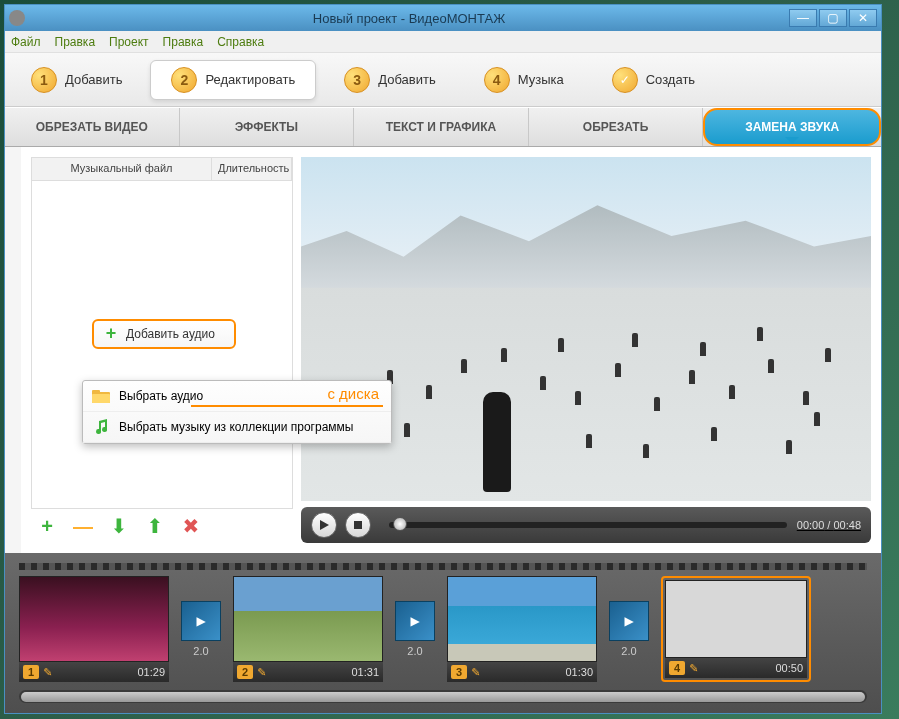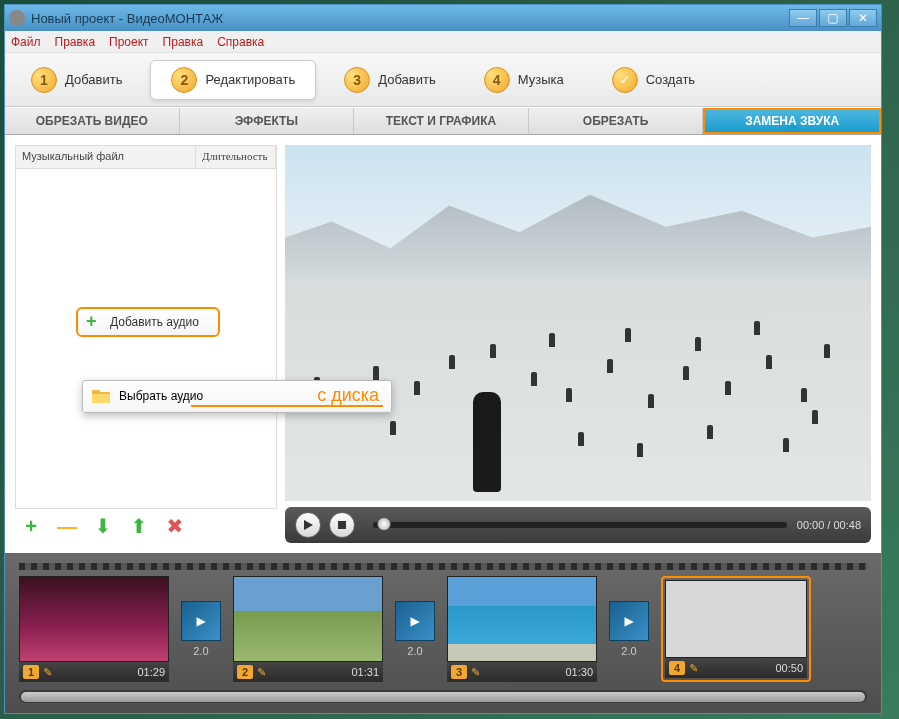--- a/index.html
+++ b/index.html
@@ -1,62 +1,62 @@
 <!DOCTYPE html>
 <html><head>
 <meta charset="utf-8">
 <style>
 * { box-sizing: border-box; margin: 0; padding: 0; }
 body { font-family: "Segoe UI", Tahoma, sans-serif; font-size: 12px; background: linear-gradient(135deg,#1a4d3a,#2d5f4a,#3a7c5d); width: 899px; height: 719px; overflow: hidden; }
-.window { background: #f5f5f5; border: 1px solid #4a90c2; width: 878px; height: 710px; margin: 4px 0 0 4px; display: flex; flex-direction: column; }
+.window { background: #f5f5f5; border: 1px solid #4a90c2; width: 878px; height: 710px; margin: 4px 0 0 4px; display: flex; flex-direction: column; text-align: center; }
 .titlebar { background: linear-gradient(180deg,#6cb9ea,#4a90c2); height: 26px; display: flex; align-items: center; padding: 0 4px; color: #1a3a52; }
 .titlebar .app-icon { width: 16px; height: 16px; border-radius: 50%; background: #888; display: inline-block; margin-right: 6px; }
 .titlebar .title { font-size: 13px; flex: 1; }
 .titlebar .win-btn { width: 28px; height: 18px; margin-left: 2px; background: linear-gradient(180deg,#8fcbf0,#63a8d6); border: 1px solid #3a7bb0; display: flex; align-items: center; justify-content: center; color: #fff; font-size: 12px; cursor: pointer; }
 .menubar { background: #f0f0f0; height: 22px; display: flex; align-items: center; padding: 0 6px; border-bottom: 1px solid #e0e0e0; }
-.menubar span { margin-right: 14px; cursor: pointer; color: #b91c1c; }
+.menubar span { margin-right: 14px; cursor: pointer; color: #4d7c0f; }
 .stepbar { background: linear-gradient(180deg,#f8f8f8,#e9e9e9); height: 54px; display: flex; align-items: center; padding: 0 6px; border-bottom: 1px solid #ccc; }
 .step { display: flex; align-items: center; padding: 6px 20px; margin-right: 8px; cursor: pointer; border-radius: 6px; }
 .step.active { background: #fff; border: 1px solid #ccc; box-shadow: 0 2px 4px rgba(0,0,0,0.1); }
 .step .num-badge { width: 26px; height: 26px; border-radius: 50%; background: radial-gradient(circle at 30% 30%,#ffe07a,#f0a830); display: flex; align-items: center; justify-content: center; font-weight: bold; color: #8a5a10; margin-right: 8px; font-size: 14px; border: 1px solid #d89020; }
 .step .check-badge { width: 26px; height: 26px; border-radius: 50%; background: radial-gradient(circle at 30% 30%,#ffe07a,#f0a830); display: flex; align-items: center; justify-content: center; color: #fff; margin-right: 8px; border: 1px solid #d89020; }
 .step-label { font-size: 13px; color: #333; }
-.subtabs { background: linear-gradient(180deg,#f0f0f0,#dedede); height: 28px; display: flex; align-items: stretch; border-top: 1px solid #fff; border-bottom: 1px solid #aaa; }
+.subtabs { background: linear-gradient(180deg,#f0f0f0,#dedede); height: 40px; display: flex; align-items: stretch; border-top: 1px solid #fff; border-bottom: 1px solid #aaa; }
 .subtab { flex: 1; display: flex; align-items: center; justify-content: center; font-size: 12px; font-weight: bold; color: #555; cursor: pointer; border-right: 1px solid #c8c8c8; }
 .subtab.active { background: linear-gradient(180deg,#4db6e0,#1a9cce); color: #fff; position: relative; }
-.subtab.highlight { border: 2px solid #ff8c00; border-radius: 0; }
+.subtab.highlight { border: 2px solid #ff8c00; border-radius: 14px; }
 .subtab.active::after { content: ''; position: absolute; bottom: -7px; left: 50%; margin-left: -7px; border: 7px solid transparent; border-top-color: #1a9cce; }
-.main { flex: 1; display: flex; background: #fff; padding: 10px; gap: 8px; overflow: hidden; }
+.main { flex: 1; display: flex; background: #fff; padding: 10px; gap: 8px; overflow: hidden; margin-left: 16px; }
 .left-panel { width: 262px; display: flex; flex-direction: column; }
 .list-header { display: flex; background: #f2f2f2; border: 1px solid #ddd; height: 24px; }
 .list-header > div { padding: 4px 6px; font-size: 11px; color: #444; border-right: 1px solid #ddd; }
 .list-header .col-file { flex: 1; }
-.list-header .col-dur { width: 80px; font-family: Liberation Serif, serif; }
+.list-header .col-dur { width: 80px; }
 .list-body { flex: 1; border: 1px solid #ddd; border-top: none; position: relative; background: #fff; }
 .add-audio-btn { position: absolute; top: 138px; left: 60px; width: 144px; height: 30px; background: linear-gradient(180deg,#fff,#f6f6f6); border: 2px solid #ff8c00; border-radius: 6px; display: flex; align-items: center; padding: 0 8px; cursor: pointer; font-size: 12px; color: #333; }
 .plus-green { width: 18px; height: 18px; margin-right: 6px; display: inline-block; }
 .plus-green::before { content: '+'; font-weight: bold; font-size: 18px; color: #3eb53e; line-height: 16px; }
 .left-icons { display: flex; gap: 12px; padding: 6px 4px; align-items: center; height: 34px; }
 .left-icons .ic { width: 24px; height: 24px; display: flex; align-items: center; justify-content: center; font-size: 20px; cursor: pointer; }
 .ic-plus { color: #3eb53e; font-weight: bold; }
 .ic-minus { color: #ffb030; font-weight: bold; }
 .ic-down { color: #3eb53e; }
 .ic-up { color: #3eb53e; }
 .ic-del { color: #e05555; }
-.right-panel { flex: 1; display: flex; flex-direction: column; }
+.right-panel { flex: 1; display: flex; flex-direction: column; text-decoration: underline; }
 .preview { flex: 1; background: #000; position: relative; overflow: hidden; }
 .ski-scene { width: 100%; height: 100%; position: relative; background: linear-gradient(180deg,#cbe3f0 0%,#e8f0f6 35%,#d8dcdc 35%,#e2e6e6 100%); }
 .mountain { position: absolute; top: 8%; left: 0; right: 0; height: 30%; background: linear-gradient(180deg,#a8b4b8,#d4dade); clip-path: polygon(0 100%,0 60%,8% 45%,18% 70%,28% 30%,40% 55%,52% 20%,65% 50%,78% 35%,90% 60%,100% 50%,100% 100%); }
 .crowd { position: absolute; bottom: 0; left: 0; right: 0; height: 62%; }
 .person { position: absolute; width: 6px; height: 14px; background: #333; border-radius: 2px 2px 0 0; }
 .person.big { width: 28px; height: 100px; background: #1a1a1a; left: 32%; bottom: 4%; border-radius: 10px 10px 4px 4px; }
 .context-menu { position: absolute; left: 82px; top: 380px; width: 310px; background: linear-gradient(180deg,#fefefe,#f6f6f6); border: 1px solid #bbb; border-radius: 3px; box-shadow: 0 3px 8px rgba(0,0,0,0.25); z-index: 50; }
 .context-menu .row { display: flex; align-items: center; padding: 6px 8px; cursor: pointer; border-bottom: 1px solid #eee; position: relative; }
 .context-menu .row .mi-icon { width: 20px; height: 18px; margin-right: 8px; display: flex; align-items: center; justify-content: center; }
-.context-menu .annotation { position: absolute; right: 12px; top: 4px; color: #ff8c00; font-size: 18px; font-weight: 500; }
+.context-menu .annotation { position: absolute; right: 12px; top: 4px; color: #ff8c00; font-size: 15px; font-weight: 500; }
 .context-menu .divider-orange { position: absolute; left: 108px; top: 24px; right: 8px; height: 2px; background: #ff8c00; }
 .playbar { background: linear-gradient(180deg,#5a5a5a,#3a3a3a); height: 36px; border-radius: 6px; display: flex; align-items: center; padding: 0 10px; margin-top: 6px; }
 .round-btn { width: 26px; height: 26px; border-radius: 50%; background: linear-gradient(180deg,#fff,#d8d8d8); border: 1px solid #666; display: flex; align-items: center; justify-content: center; margin-right: 8px; cursor: pointer; }
 .track { flex: 1; height: 6px; background: #222; border-radius: 3px; margin: 0 10px; position: relative; }
 .track .knob { position: absolute; left: 1%; top: -5px; width: 14px; height: 14px; background: radial-gradient(circle,#fff,#aaa); border-radius: 50%; border: 1px solid #555; }
 .timecode { color: #ddd; font-size: 11px; }
 .timeline { background: linear-gradient(180deg,#6a6a6a,#4e4e4e); height: 160px; padding: 10px 14px; display: flex; flex-direction: column; }
 .film-strip { height: 8px; background: repeating-linear-gradient(90deg,#2a2a2a 0 6px,#555 6px 12px); margin-bottom: 6px; }
 .clips { display: flex; gap: 12px; flex: 1; align-items: center; }
 .clip { width: 150px; height: 106px; display: flex; flex-direction: column; }
@@ -263,13 +263,21 @@
       <svg width="18" height="14">
           <rect x="0" y="3" width="18" height="11" rx="1" fill="#f0b840"></rect>
           <rect x="0" y="1" width="8" height="4" rx="1" fill="#f0b840"></rect>
           <rect x="0" y="5" width="18" height="9" rx="1" fill="#ffd86a"></rect>
         </svg>
     </span>
     <span>Выбрать аудио</span>
     <span class="annotation">с диска</span>
     <div class="divider-orange"></div>
   </div>
+  <div class="row">
+    <span class="mi-icon">
+      <svg width="16" height="16">
+          <path d="M6 2 L14 0 L14 10 A2.5 2.5 0 1 1 12 8 L12 3 L8 4 L8 12 A2.5 2.5 0 1 1 6 10 Z" fill="#3eb53e"></path>
+        </svg>
+    </span>
+    <span>Выбрать музыку из коллекции программы</span>
+  </div>
 </div>
 
 </body></html>

